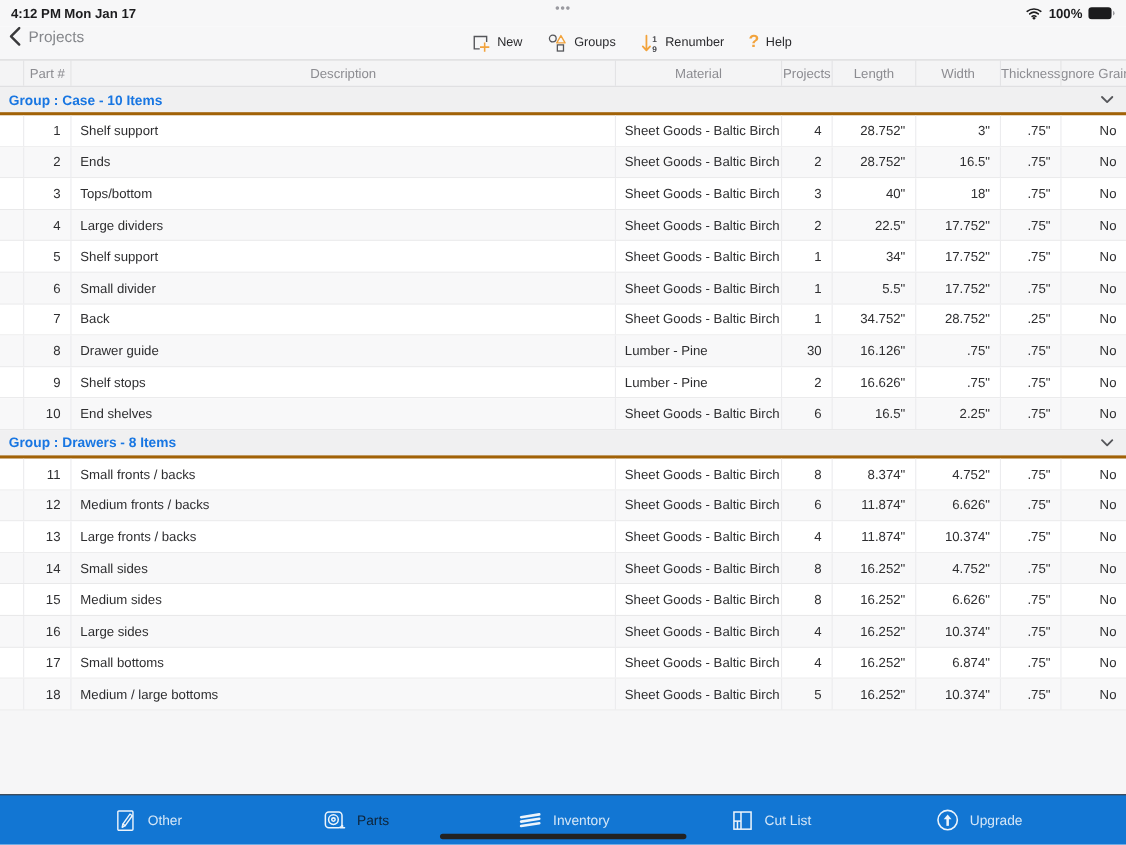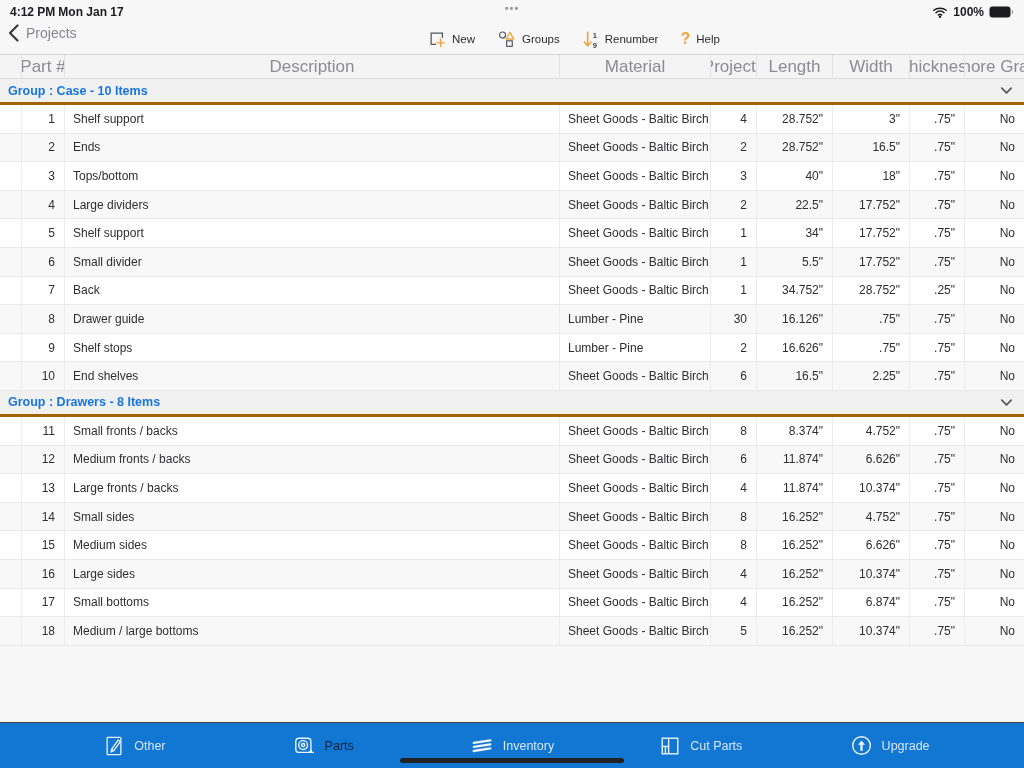--- a/index.html
+++ b/index.html
@@ -18,21 +18,21 @@
   .back-button { display:flex; align-items:center; gap:7px; padding-left:8px; cursor:pointer; }
   .back-label { color:#85878b; font-size:14px; }
   .toolbar { position:absolute; left:428px; top:0; height:100%; display:flex; align-items:center; gap:22px; }
   .tbtn { display:flex; align-items:center; gap:6px; font-size:11.5px; color:#2b2b2e; cursor:pointer; }
   .ticon { display:flex; align-items:center; }
   .help-q { color:#f2a33c; font-weight:bold; font-size:16px; line-height:1; }
 
   
   .grid { display:grid; grid-template-columns:22px 43px 1fr 151px 46px 76px 77px 55px 59px; }
   .table-header { height:24px; background:#f4f4f5; border-bottom:1px solid #dcdcde; }
-  .hcell { display:flex; align-items:center; justify-content:center; font-size:17px; color:#8c8c91; border-right:1px solid #e3e3e5; overflow:hidden; white-space:nowrap; }
+  .hcell { display:flex; align-items:center; justify-content:center; font-size:12px; color:#8c8c91; border-right:1px solid #e3e3e5; overflow:hidden; white-space:nowrap; }
   .hcell:last-child { border-right:none; }
   .table-body { }
   .group-row { height:26px; background:#f0f0f1; border-bottom:3px solid #a16207; display:flex; align-items:center; justify-content:space-between; padding:0 10px 0 8px; cursor:pointer; }
   .group-label { color:#1876e2; font-size:12.5px; font-weight:bold; }
   .chev { display:flex; align-items:center; }
   .row { height:28.6px; border-bottom:1px solid #e9e9ea; background:#fff; }
   .row.alt { background:#f8f8f9; }
   .cell { display:flex; align-items:center; font-size:12px; color:#2e2e30; border-right:1px solid #ececee; overflow:hidden; white-space:nowrap; }
   .cell:last-child { border-right:none; }
   .cell.num { justify-content:flex-end; padding-right:9px; }
@@ -391,21 +391,21 @@
       </div>
       <div class="tab">
         <span class="tab-icon">
           <svg width="22" height="22" viewBox="0 0 24 24" fill="none" stroke="#fff" stroke-width="1.5">
             <rect x="3.5" y="3.5" width="17" height="17"></rect>
             <path d="M10.5 3.5 V20.5"></path>
             <path d="M3.5 12.5 H10.5"></path>
             <path d="M7 12.5 V20.5"></path>
           </svg>
         </span>
-        <span class="tab-label">Cut Parts</span>
+        <span class="tab-label">Cut List</span>
       </div>
       <div class="tab">
         <span class="tab-icon">
           <svg width="23" height="23" viewBox="0 0 24 24" fill="none" stroke="#fff" stroke-width="1.5">
             <circle cx="12" cy="12" r="9.2"></circle>
             <path d="M12 17.5 V10" stroke-width="2.4"></path>
             <path d="M8.3 11.3 L12 6.8 L15.7 11.3 Z" fill="#fff" stroke="none"></path>
           </svg>
         </span>
         <span class="tab-label">Upgrade</span>

